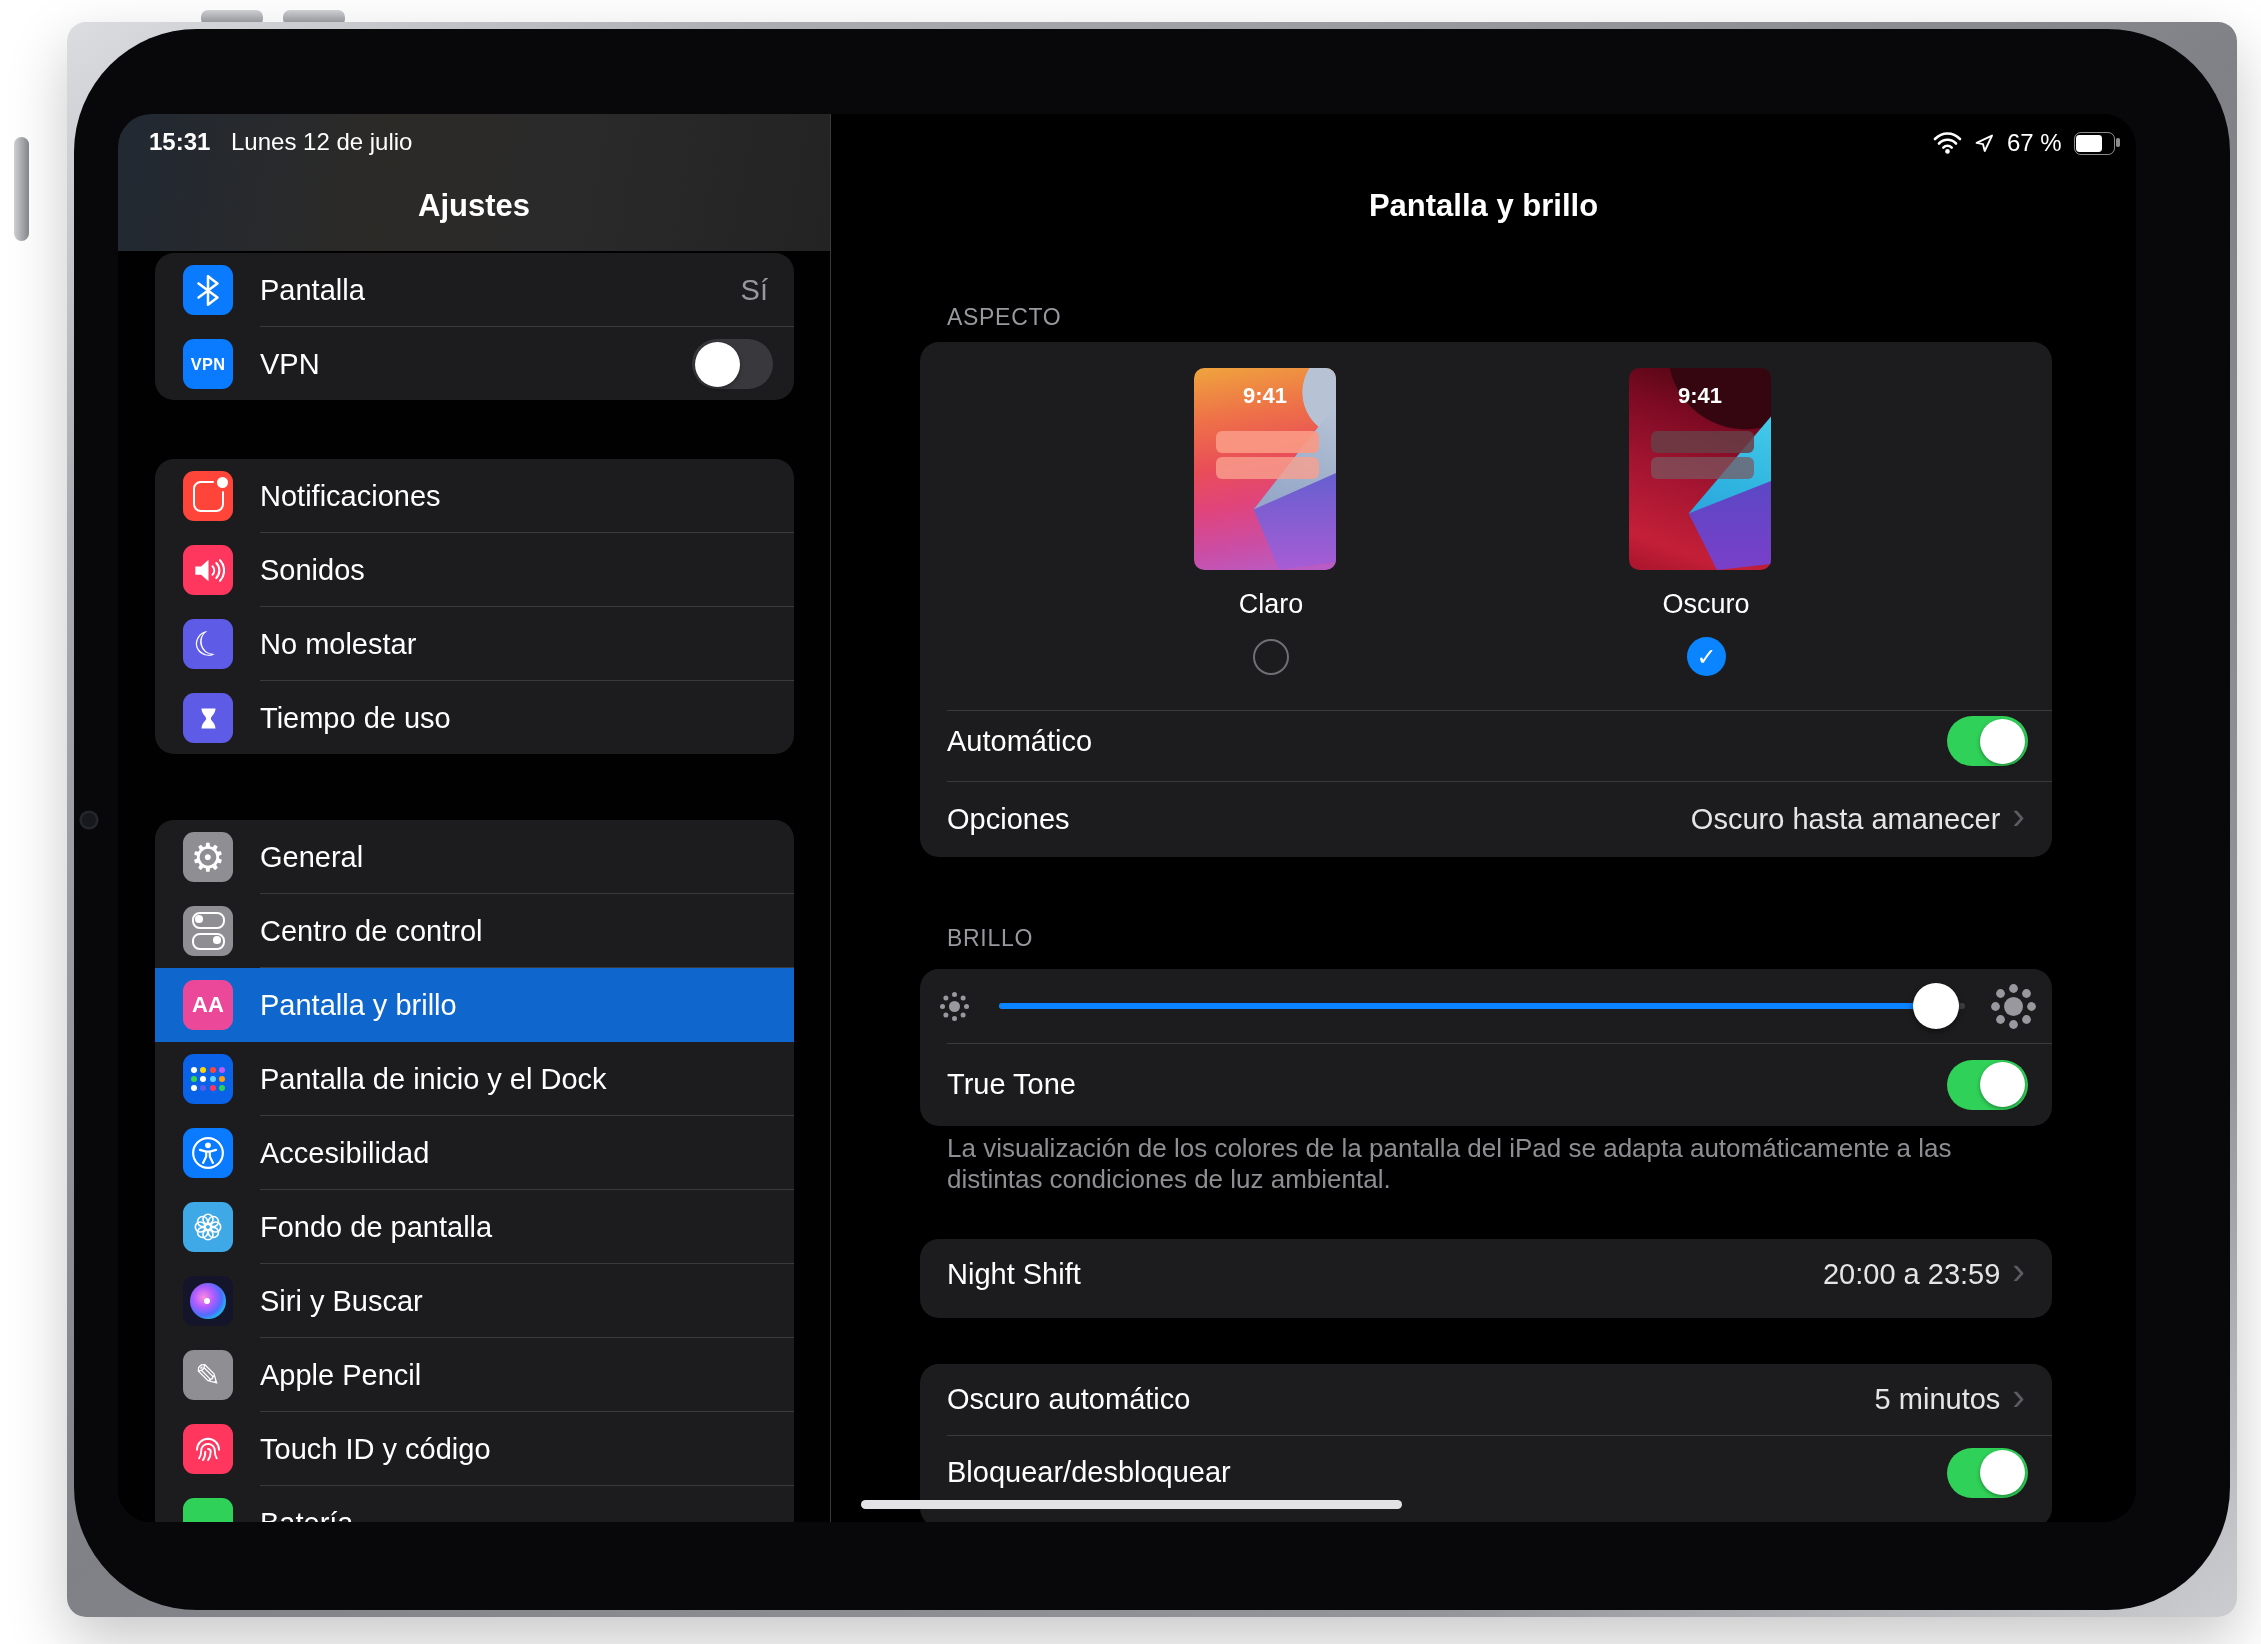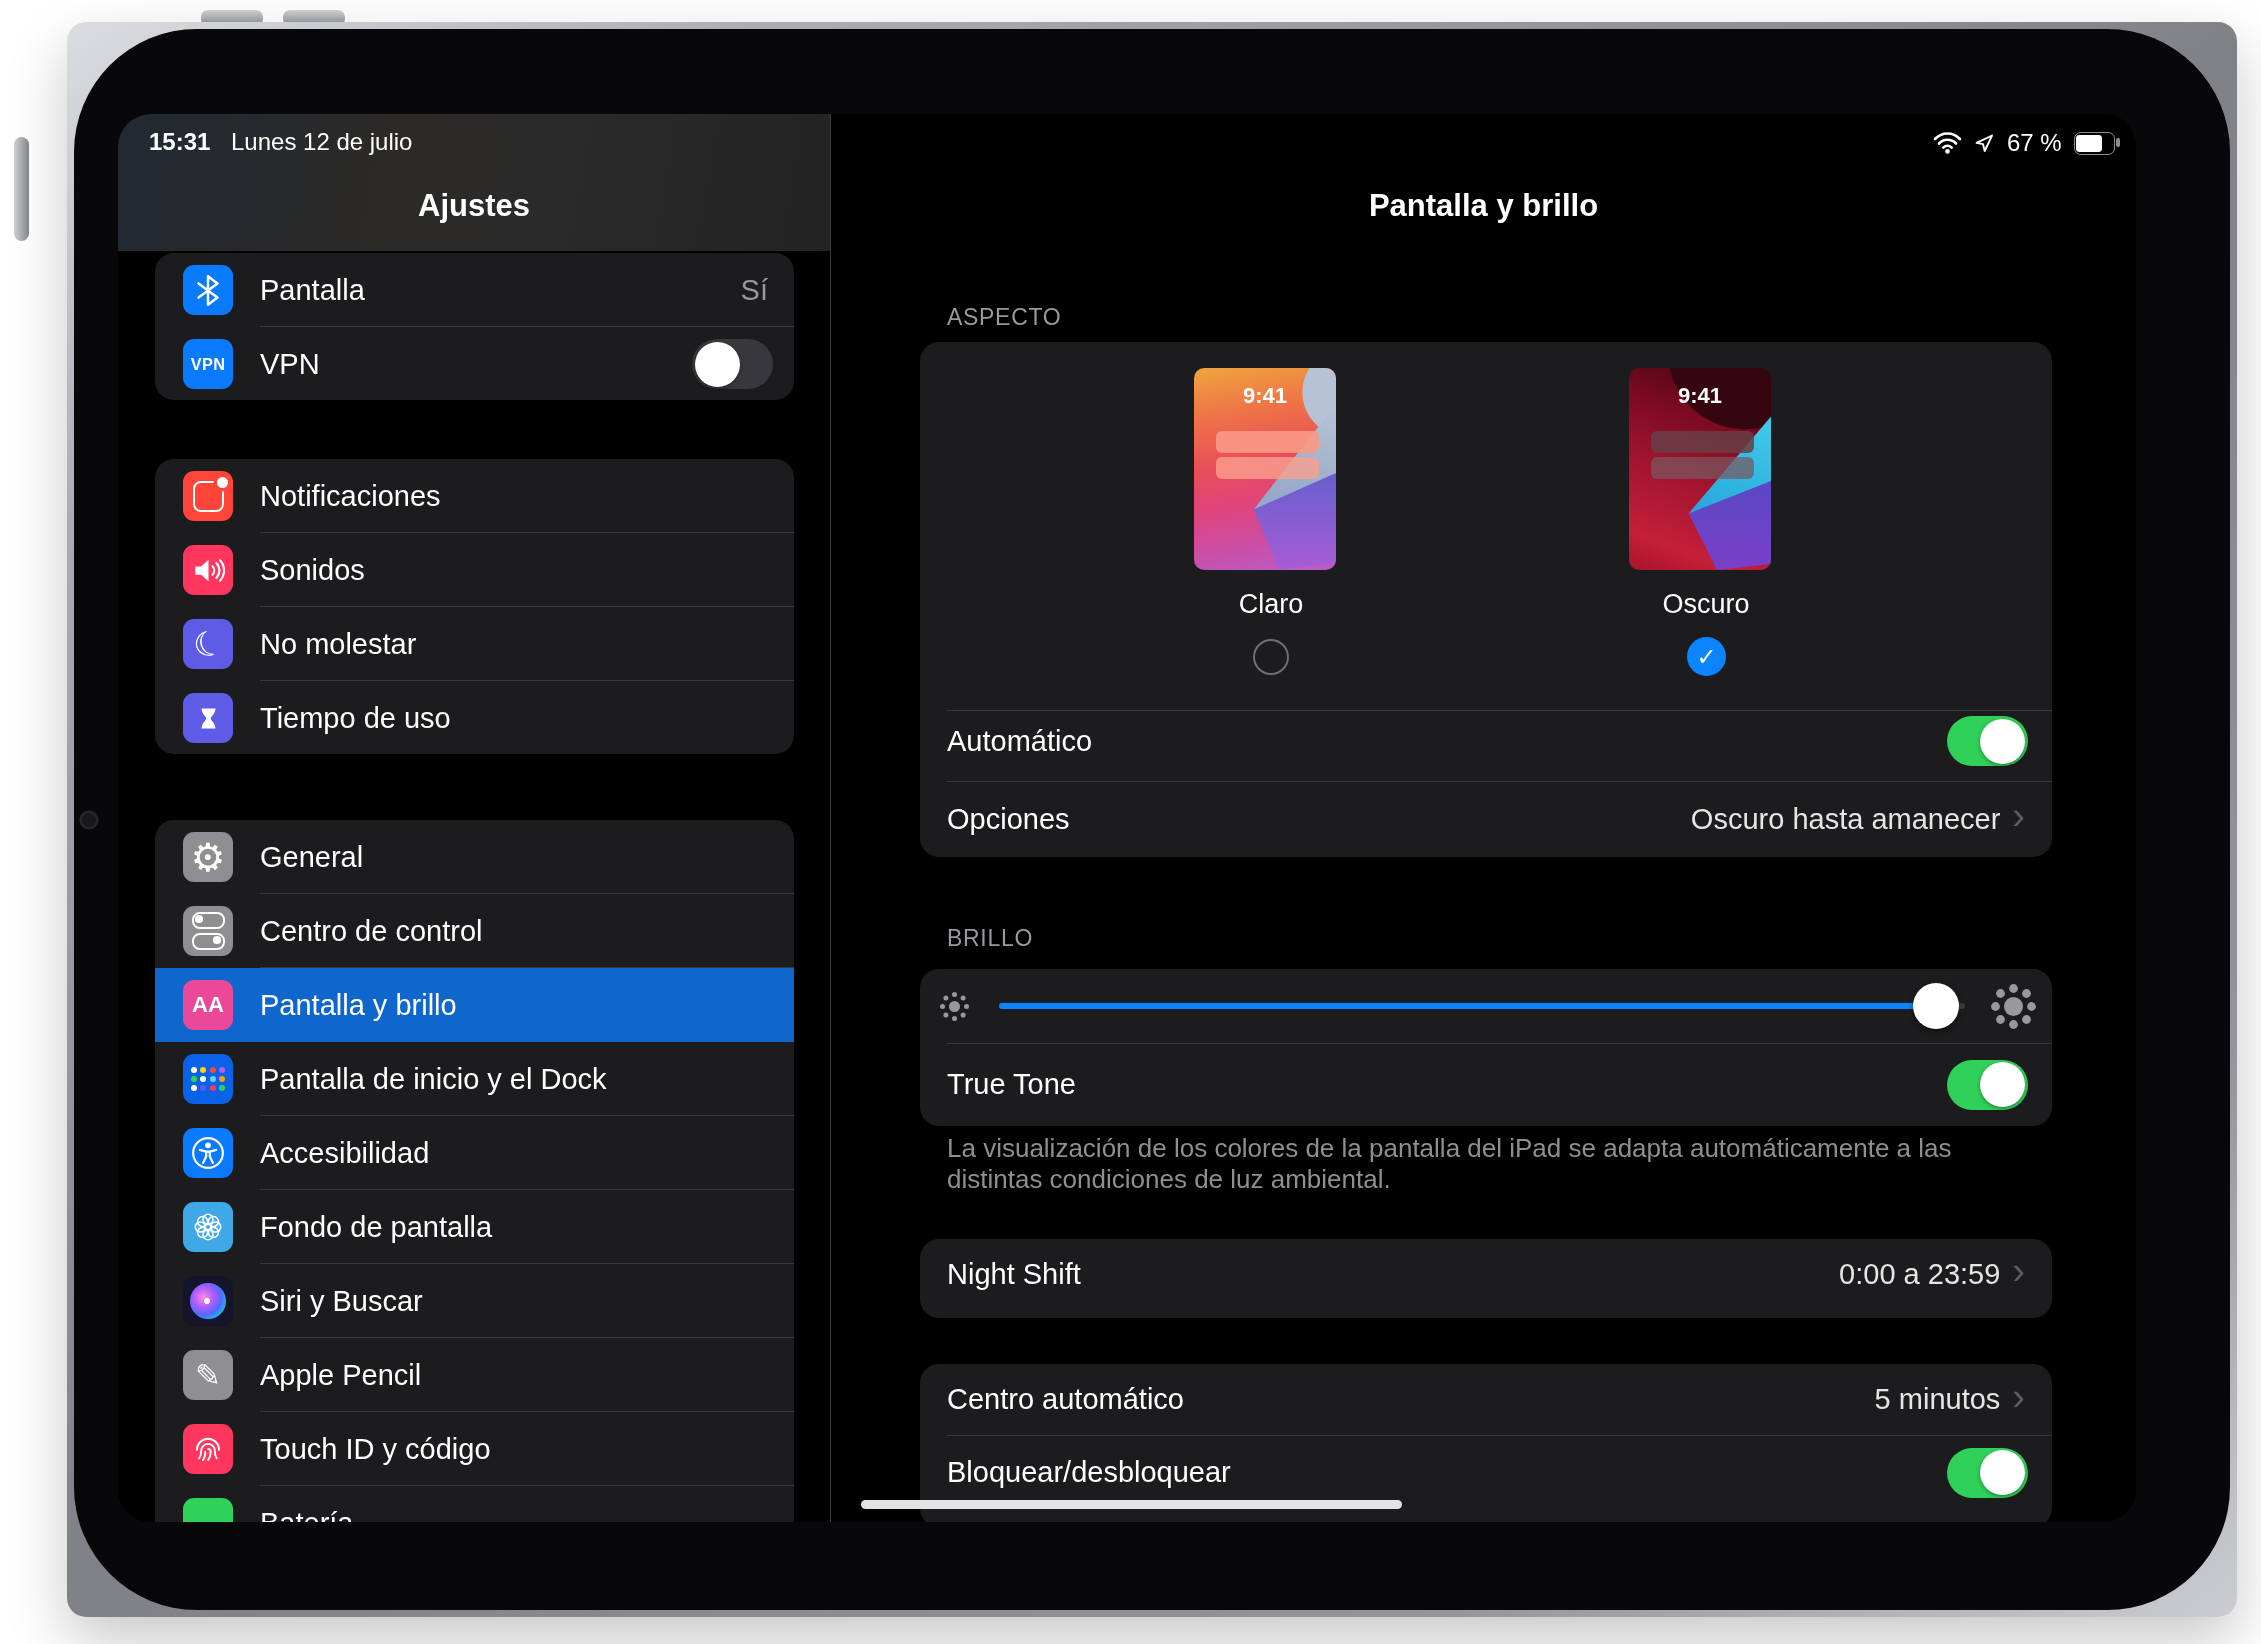--- a/index.html
+++ b/index.html
@@ -416,28 +416,28 @@
               <span class="knob"></span>
             </span>
         </div>
       </div>
 
       <div class="footnote">La visualización de los colores de la pantalla del iPad se adapta automáticamente a las distintas condiciones de luz ambiental.</div>
 
       <div class="card p-card" style="top:1125px;height:79px;">
         <div class="p-row" style="height:70px;">
           <span class="p-label">Night Shift</span>
-          <span class="p-value">0:00 a 23:59</span>
+          <span class="p-value">20:00 a 23:59</span>
           <span class="chevron">›</span>
         </div>
       </div>
 
       <div class="card p-card" style="top:1250px;height:163px;">
         <div class="p-row" style="height:71px;">
-          <span class="p-label">Centro automático</span>
+          <span class="p-label">Oscuro automático</span>
           <span class="p-value">5 minutos</span>
           <span class="chevron">›</span>
         </div>
         <div class="hdiv" style="top:71px;"></div>
         <div class="p-row" style="position:absolute;top:71px;left:0;right:0;height:75px;">
           <span class="p-label">Bloquear/desbloquear</span>
           <span class="toggle on" style="margin-left:auto;margin-right:-3.4px;">
               <span class="knob"></span>
             </span>
         </div>

